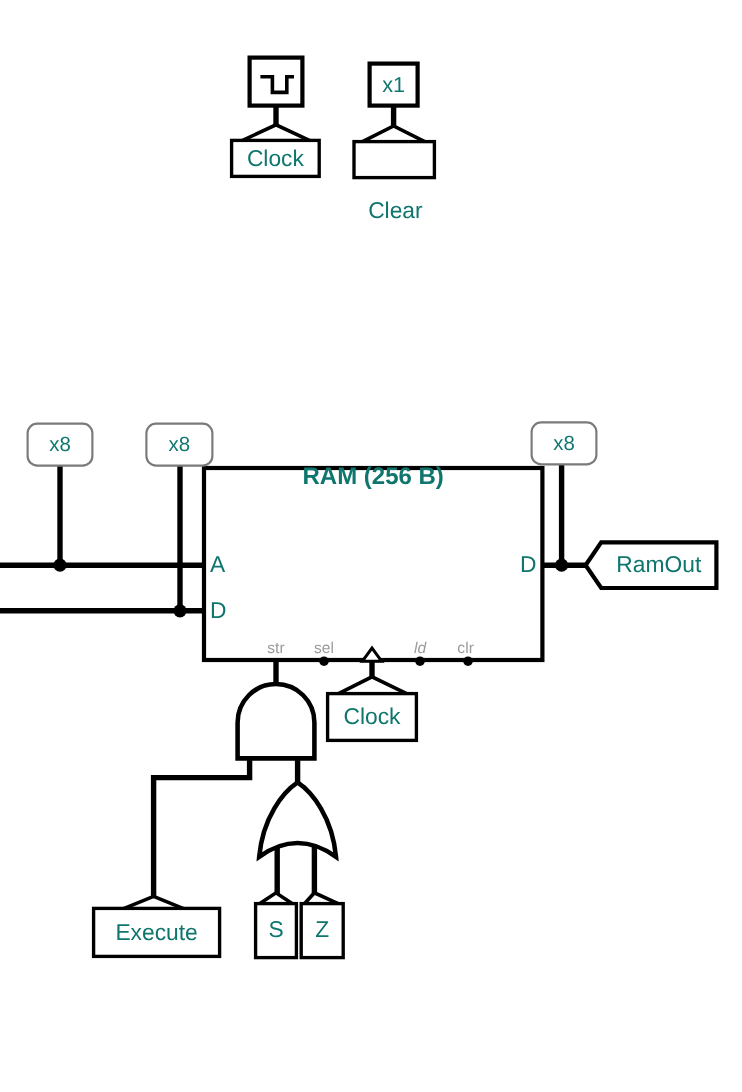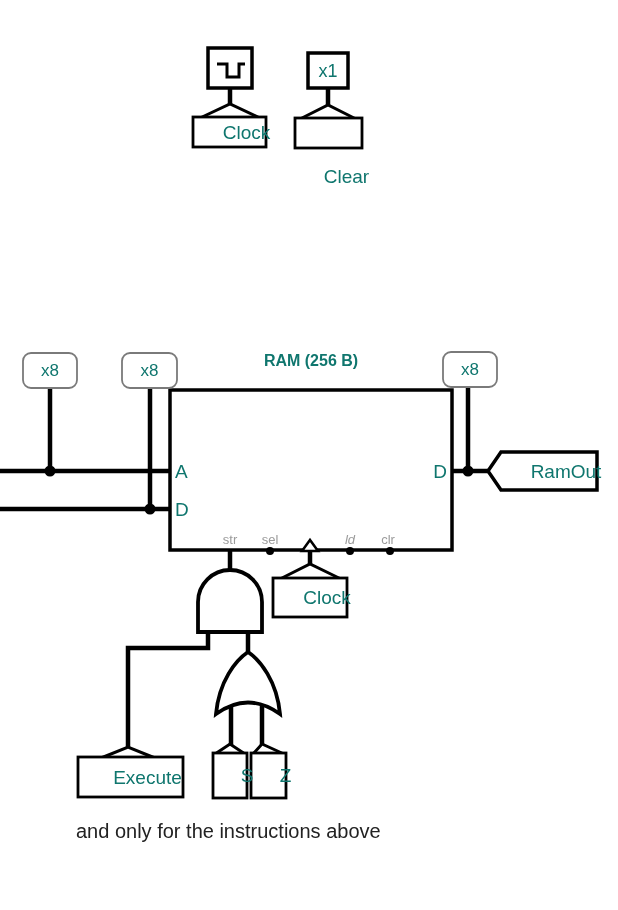--- a/index.html
+++ b/index.html
@@ -13,24 +13,24 @@
   svg.diagram{position:absolute;left:0;top:0;}
   .lbl{
     position:absolute;
     display:flex;align-items:center;justify-content:center;
     color:#0f766e;
     white-space:nowrap;
     line-height:1;
   }
   .lbl.left{justify-content:flex-start;}
   .lbl.right{justify-content:flex-end;}
-  .tunnel-text{font-size:19px;padding-left:17px;}
+  .tunnel-text{font-size:19px;}
   .badge-text{font-size:18px;}
   .pill-text{font-size:17px;text-align:center;}
-  .ram-title{font-size:16px;font-weight:bold;}
+  .ram-title{font-size:20px;font-weight:bold;margin-top:36px;}
   .chip-name{font-size:20px;}
   .port-text{font-size:19px;}
   .pin-text{font-size:13px;color:#9b9b9b;}
   .caption{
     position:absolute;
     font-size:20px;color:#222222;
     line-height:27px;white-space:nowrap;
   }
 </style>
 </head>
@@ -126,16 +126,15 @@
   <div class="lbl pin-text" style="left:368px;top:531px;width:40px;height:16px;">clr</div>
 
   <div class="lbl tunnel-text" style="left:273px;top:578px;width:74px;height:39px;">Clock</div>
   <div class="lbl tunnel-text" style="left:78px;top:757px;width:105px;height:40px;">Execute</div>
 
   <div class="lbl tunnel-text" style="left:501px;top:452px;width:96px;height:38px;">RamOut</div>
   <div class="lbl tunnel-text" style="left:213px;top:753px;width:34px;height:45px;">S</div>
   <div class="lbl tunnel-text" style="left:251px;top:753px;width:35px;height:45px;">Z</div>
 
   <div class="caption" style="left:76px;top:818px;">
-    <div>and only for the instructions above</div>
   </div>
 
 </div>
 
 </body></html>

